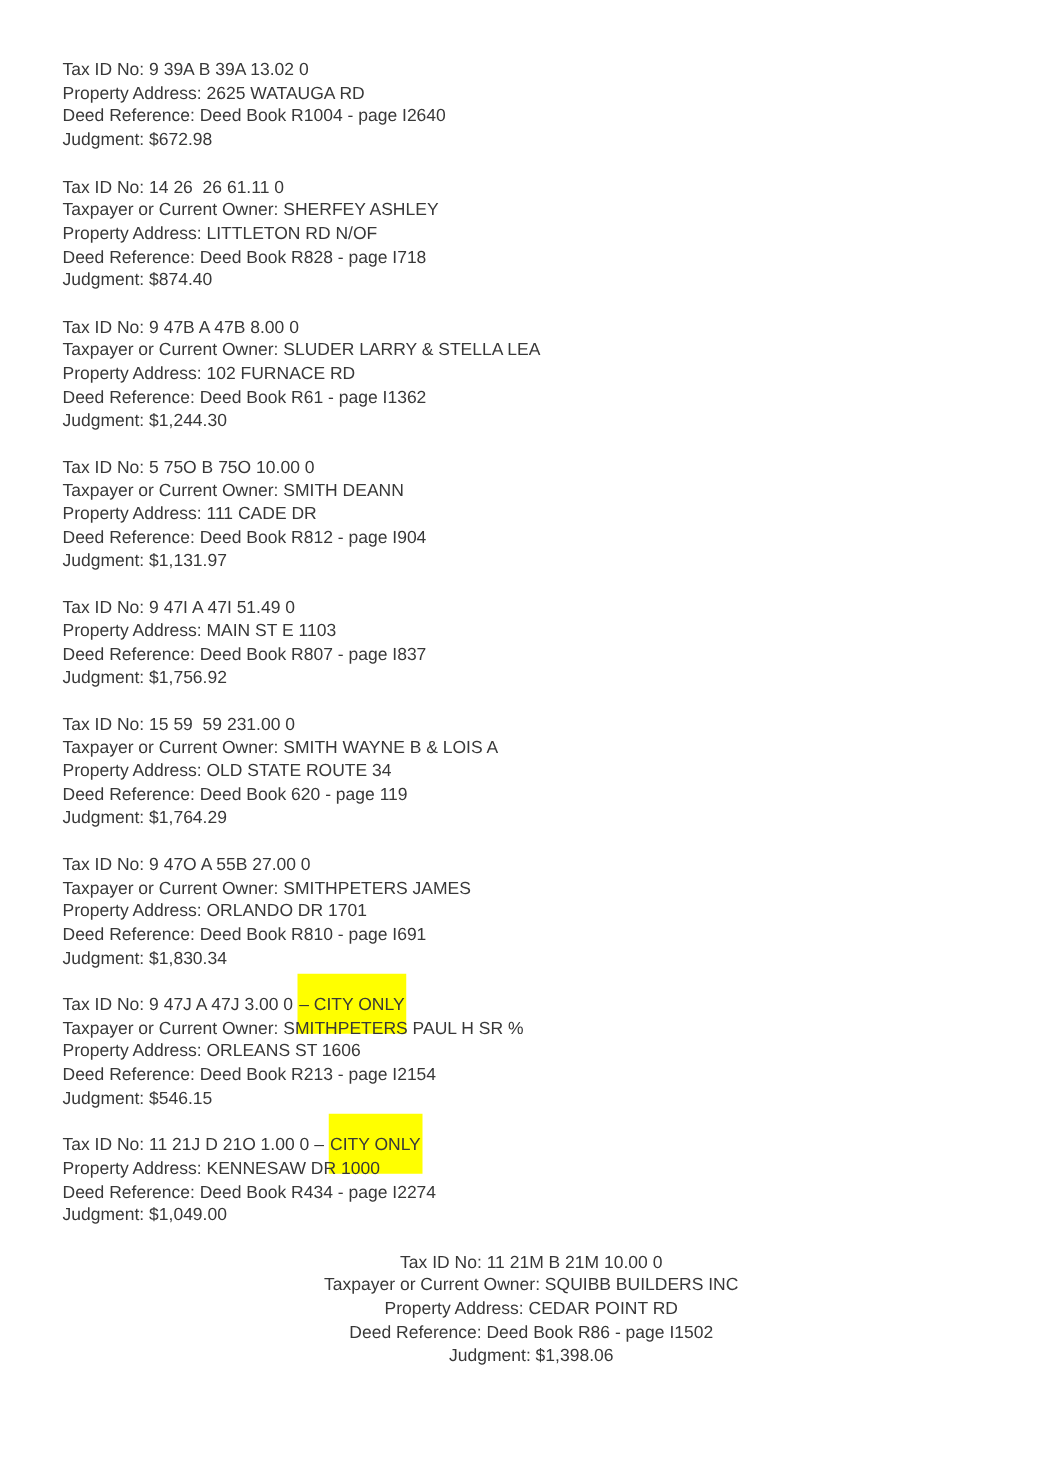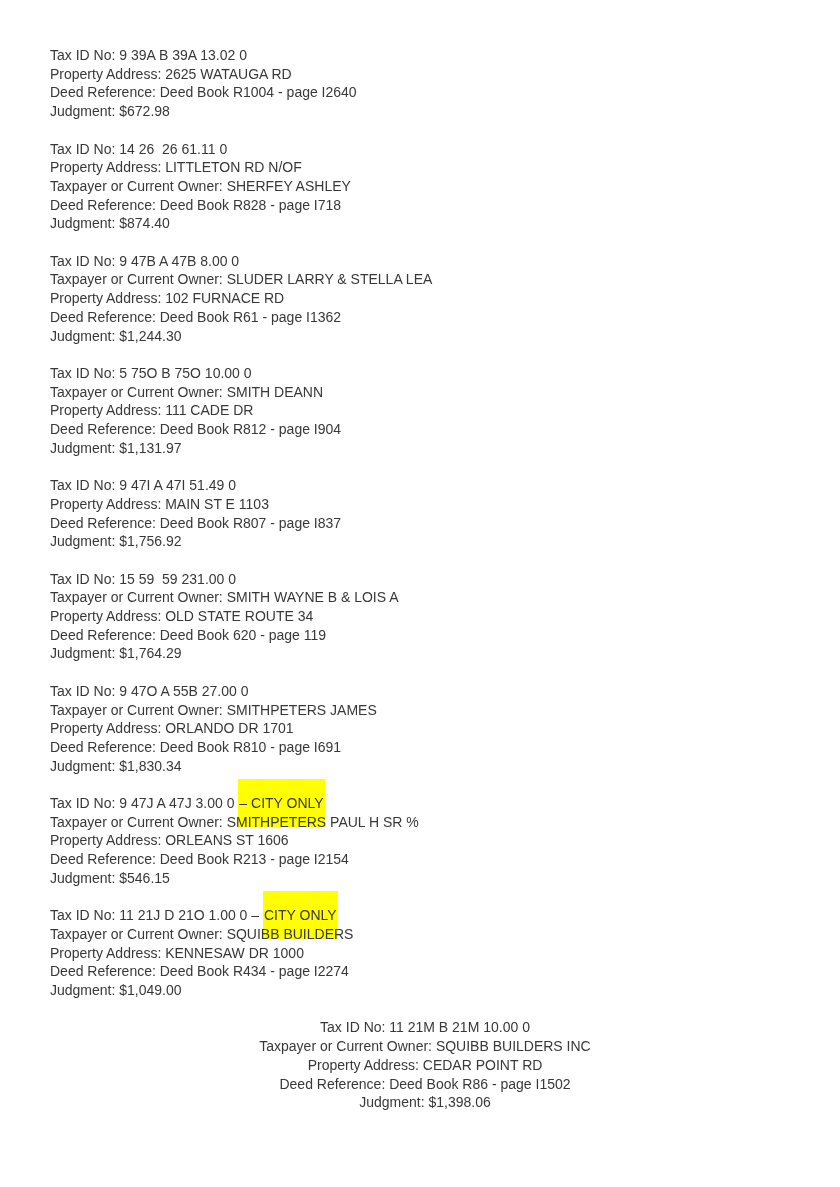--- a/index.html
+++ b/index.html
@@ -36,22 +36,22 @@
   <div id="entries">
   <article class="entry">
     <p class="line"><span>Tax ID No: </span><span>9 39A B 39A 13.02 0</span><span></span><span class="hl"></span></p>
     <p class="line"><span>Property Address: </span><span>2625 WATAUGA RD</span></p>
     <p class="line"><span>Deed Reference: </span><span>Deed Book R1004 - page I2640</span></p>
     <p class="line"><span>Judgment: </span><span>$672.98</span></p>
   </article>
 
   <article class="entry">
     <p class="line"><span>Tax ID No: </span><span>14 26  26 61.11 0</span><span></span><span class="hl"></span></p>
+    <p class="line"><span>Taxpayer or Current Owner: </span><span>SHERFEY ASHLEY</span></p>
     <p class="line"><span>Property Address: </span><span>LITTLETON RD N/OF</span></p>
-    <p class="line"><span>Taxpayer or Current Owner: </span><span>SHERFEY ASHLEY</span></p>
     <p class="line"><span>Deed Reference: </span><span>Deed Book R828 - page I718</span></p>
     <p class="line"><span>Judgment: </span><span>$874.40</span></p>
   </article>
 
   <article class="entry">
     <p class="line"><span>Tax ID No: </span><span>9 47B A 47B 8.00 0</span><span></span><span class="hl"></span></p>
     <p class="line"><span>Taxpayer or Current Owner: </span><span>SLUDER LARRY &amp; STELLA LEA</span></p>
     <p class="line"><span>Property Address: </span><span>102 FURNACE RD</span></p>
     <p class="line"><span>Deed Reference: </span><span>Deed Book R61 - page I1362</span></p>
     <p class="line"><span>Judgment: </span><span>$1,244.30</span></p>
@@ -91,21 +91,20 @@
   <article class="entry">
     <p class="line"><span>Tax ID No: </span><span>9 47J A 47J 3.00 0</span><span> </span><span class="hl">– CITY ONLY</span></p>
     <p class="line"><span>Taxpayer or Current Owner: </span><span>SMITHPETERS PAUL H SR %</span></p>
     <p class="line"><span>Property Address: </span><span>ORLEANS ST 1606</span></p>
     <p class="line"><span>Deed Reference: </span><span>Deed Book R213 - page I2154</span></p>
     <p class="line"><span>Judgment: </span><span>$546.15</span></p>
   </article>
 
   <article class="entry">
     <p class="line"><span>Tax ID No: </span><span>11 21J D 21O 1.00 0</span><span> – </span><span class="hl">CITY ONLY</span></p>
-    <p class="line"><span>Taxpayer or Current Owner: </span><span>SQUIBB BUILDERS</span></p>
     <p class="line"><span>Property Address: </span><span>KENNESAW DR 1000</span></p>
     <p class="line"><span>Deed Reference: </span><span>Deed Book R434 - page I2274</span></p>
     <p class="line"><span>Judgment: </span><span>$1,049.00</span></p>
   </article>
 
   <article class="entry">
     <p class="line"><span>Tax ID No: </span><span>11 21M B 21M 10.00 0</span><span></span><span class="hl"></span></p>
     <p class="line"><span>Taxpayer or Current Owner: </span><span>SQUIBB BUILDERS INC</span></p>
     <p class="line"><span>Property Address: </span><span>CEDAR POINT RD</span></p>
     <p class="line"><span>Deed Reference: </span><span>Deed Book R86 - page I1502</span></p>

